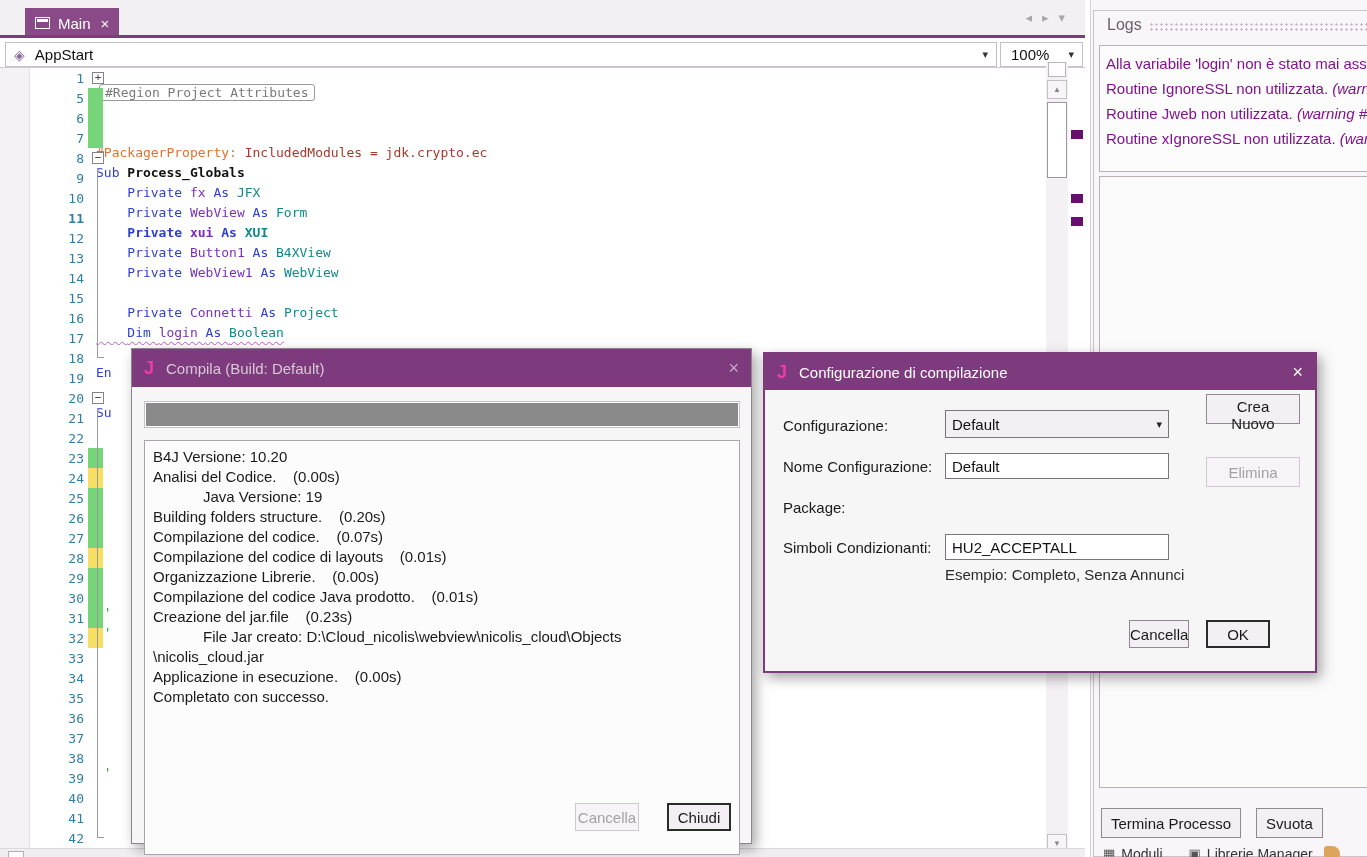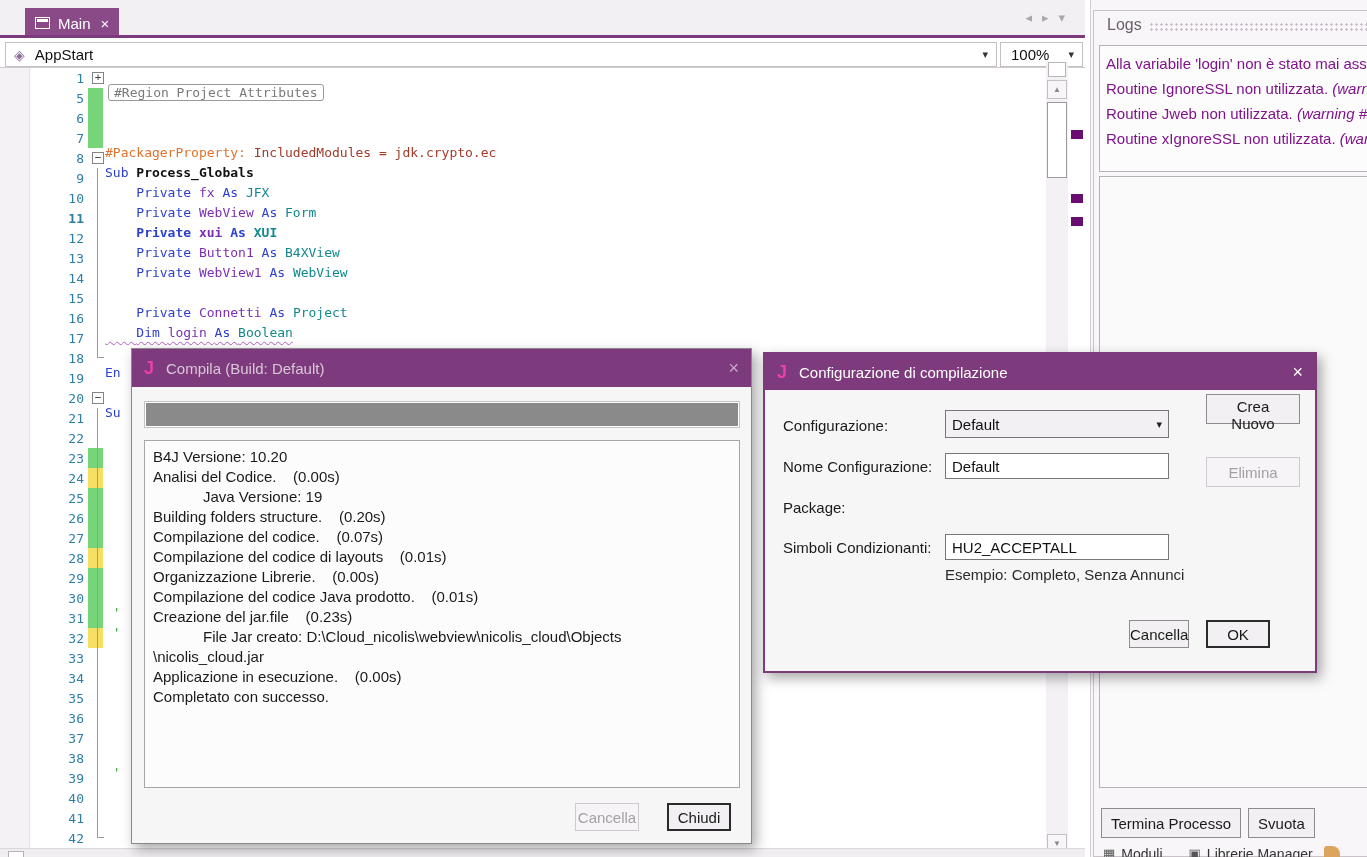--- a/index.html
+++ b/index.html
@@ -28,21 +28,21 @@
   
   .editor { position:absolute; left:0; top:68px; width:1046px; height:780px; background:#fff; font-family:"DejaVu Sans Mono", monospace; font-size:13px; }
   .gutter-strip { position:absolute; left:0; top:0; width:30px; height:100%; background:#f4f2f4; border-right:1px solid #e4e0e4; }
   .code-row { position:absolute; left:0; height:20px; width:100%; display:flex; align-items:center; }
   .ln { position:absolute; left:0; width:84px; text-align:right; color:#2d7fa5; font-size:13px; }
   .bar { position:absolute; left:88px; top:0; width:15px; height:20px; }
   .bar.g { background:#77d579; }
   .bar.y { background:#f6df63; }
   .fold { position:absolute; left:92px; top:4px; width:12px; height:12px; font-size:11px; line-height:10px; text-align:center; color:#444; }
   .fold.has { border:1px solid #848484; background:#fff; }
-  .code-text { position:absolute; left:105px; white-space:pre;margin-top:28px; }
+  .code-text { position:absolute; left:96px; white-space:pre;margin-top:28px; }
   .code-text.wavy { text-decoration:underline wavy #b25fc2 1px; text-underline-offset:4px; }
   .tk-pl { color:#111; }
   .tk-kw { color:#2c3fd0; }
   .tk-vr { color:#7c2fb4; }
   .tk-ty { color:#11898c; }
   .tk-dir { color:#e0722c; }
   .tk-dirv { color:#a23b29; }
   .tk-com { color:#2f9e37; }
   .tk-sub { color:#111; font-weight:bold; }
   .region-box { border:1px solid #9a9a9a; border-radius:3px; color:#7a7a7a; padding:0 5px; margin-left:3px; background:#fff; }
@@ -67,21 +67,21 @@
   
   .logs-panel { position:absolute; left:1090px; top:0; width:277px; height:857px; background:#f8f6f8; border-left:1px solid #d5cfd5; }
   .logs-frame { position:absolute; left:2px; top:10px; width:290px; height:847px; border:1px solid #c9c3c9; border-right:none; }
   .logs-title { position:absolute; left:12px; top:16px; font-size:16px; color:#6b5f6b; background:#f8f6f8; padding:0 4px; z-index:2; }
   .logs-dots { position:absolute; left:58px; top:22px; width:219px; height:10px;
                background-image:radial-gradient(#c9bec9 1px, transparent 1.2px); background-size:5px 5px; }
   .warn-box { position:absolute; left:8px; top:45px; width:280px; height:127px; background:#fdfcfd; border:1px solid #b8b2b8; overflow:hidden; padding:5px 0 0 6px; }
   .warn-row { height:25px; line-height:25px; white-space:nowrap; font-size:15px; color:#80138c; }
   .warn-row .note { font-style:italic; }
   .log-box2 { position:absolute; left:8px; top:176px; width:280px; height:612px; background:#fbfafb; border:1px solid #b8b2b8; }
-  .logs-btns { position:absolute; left:10px; top:808px; display:flex; gap:7px; }
+  .logs-btns { position:absolute; left:10px; top:808px; display:flex; gap:15px; }
   .btn { background:#f2f0f2; border:1px solid #8f8a8f; font-family:"Liberation Sans",sans-serif; font-size:15px; color:#1a1a1a; padding:3px 9px; height:30px; }
   .btn.small { height:30px; }
   .btn.default { border:2px solid #2b2b2b; }
   .btn.disabled { color:#a5a0a5; border-color:#cfcacf; background:#f6f4f6; }
   .footer-tabs { position:absolute; left:0px; top:846px; width:277px; height:11px; overflow:hidden; }
   .footer-tabs-inner { display:flex; gap:26px; padding-left:12px; align-items:flex-start; }
   .ftab { display:flex; gap:6px; font-size:14px; color:#333; height:22px; align-items:flex-start; }
   .ftab .fico { font-size:13px; color:#555; }
   .fire-ico { position:absolute; right:28px; top:0; width:16px; height:14px; background:#dca45c; border-radius:3px 8px 3px 3px; }
 
@@ -90,21 +90,21 @@
   .dtitle { position:absolute; left:0; top:0; width:100%; height:38px; background:#7d3a7c; display:flex; align-items:center; padding:0 12px; gap:12px; }
   .jicon { color:#ea3fa5; font-weight:bold; font-size:18px; }
   .dtitle .txt { font-size:15px; }
   .dclose { margin-left:auto; font-size:18px; }
 
   .compile-dlg { left:131px; top:348px; width:621px; height:496px; border:1px solid #8f858f; z-index:5; }
   .compile-dlg .txt { color:#d8c9d7; }
   .compile-dlg .dclose { color:#c9a9c8; }
   .progress { position:absolute; left:12px; top:52px; width:596px; height:27px; border:1px solid #c6c1c6; background:#fff; padding:1px; }
   .progress .fill { width:100%; height:100%; background:#8a8a8a; }
-  .compile-log { position:absolute; left:12px; top:91px; width:596px; height:348px; background:#fcfcfc; border:1px solid #a9a4a9; padding:6px 8px;
+  .compile-log { position:absolute; left:12px; top:91px; width:596px; height:415px; background:#fcfcfc; border:1px solid #a9a4a9; padding:6px 8px;
                  font-size:15px; line-height:20px; color:#1a1a1a; white-space:pre-wrap; overflow:hidden; }
   .compile-btns { position:absolute; right:20px; top:454px; display:flex; gap:28px; }
   .compile-btns .btn { height:28px; width:64px; padding:0; }
 
   .config-dlg { left:763px; top:352px; width:554px; height:321px; border:2px solid #7d3a7c; z-index:6; }
   .config-dlg .dtitle { height:36px; background:#7d3a7c; }
   .config-dlg .txt { color:#fff; }
   .config-dlg .dclose { color:#fff; }
   .cfg-label { position:absolute; left:18px; font-size:15px; color:#1a1a1a; }
   .cfg-input { position:absolute; left:180px; width:224px; height:26px; background:#fff; border:1px solid #7a757a; font-size:15px; padding:0 6px; display:flex; align-items:center; color:#111; }

